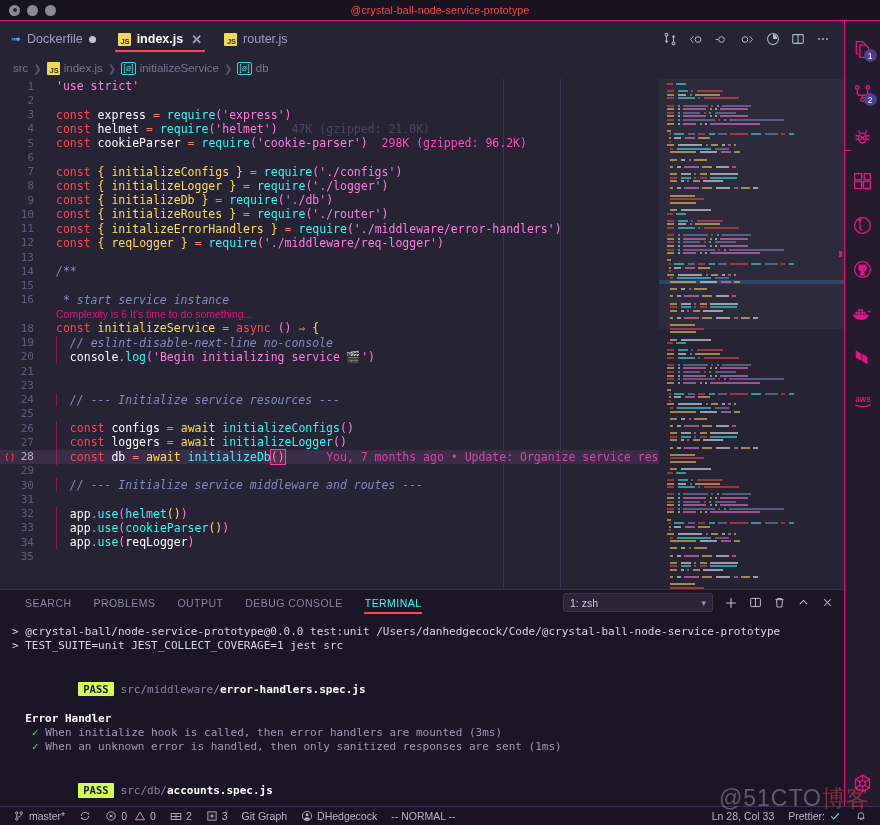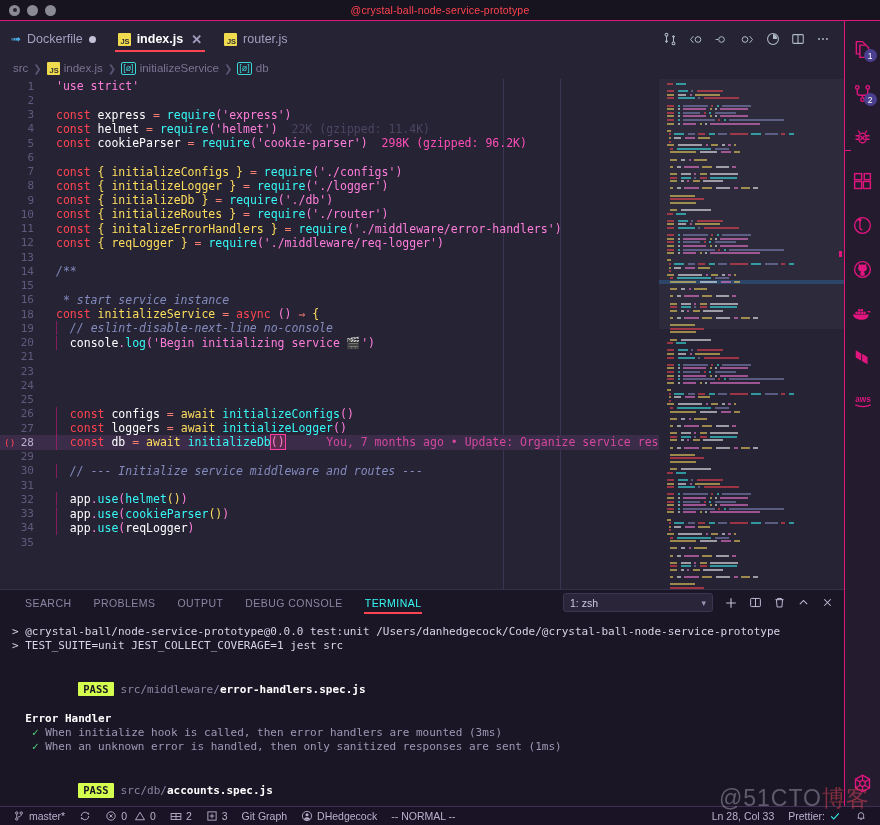--- a/index.html
+++ b/index.html
@@ -351,39 +351,40 @@
 
     <div class="editor">
       <div class="codearea">
 
         <div class="ruler" style="left:503px"></div>
         <div class="ruler" style="left:560px"></div>
 
         <div class="crow"><span class="ln">1</span><span class="ctext"><span class="str">'use strict'</span></span></div>
         <div class="crow"><span class="ln">2</span><span class="ctext"></span></div>
         <div class="crow"><span class="ln">3</span><span class="ctext"><span class="kw">const</span> <span class="var">express</span> <span class="op">=</span> <span class="fn">require</span><span class="paren">(</span><span class="str">'express'</span><span class="paren">)</span></span></div>
-        <div class="crow"><span class="ln">4</span><span class="ctext"><span class="kw">const</span> <span class="var">helmet</span> <span class="op">=</span> <span class="fn">require</span><span class="paren">(</span><span class="str">'helmet'</span><span class="paren">)</span>  <span class="inline-dim">22K (gzipped: 11.4K)</span></span></div>
+        <div class="crow"><span class="ln">4</span><span class="ctext"><span class="kw">const</span> <span class="var">helmet</span> <span class="op">=</span> <span class="fn">require</span><span class="paren">(</span><span class="str">'helmet'</span><span class="paren">)</span>  <span class="inline-dim">47K (gzipped: 21.0K)</span></span></div>
         <div class="crow"><span class="ln">5</span><span class="ctext"><span class="kw">const</span> <span class="var">cookieParser</span> <span class="op">=</span> <span class="fn">require</span><span class="paren">(</span><span class="str">'cookie-parser'</span><span class="paren">)</span>  <span class="inline-hot">298K (gzipped: 96.2K)</span></span></div>
         <div class="crow"><span class="ln">6</span><span class="ctext"></span></div>
         <div class="crow"><span class="ln">7</span><span class="ctext"><span class="kw">const</span> <span class="brace">{</span> <span class="kw2">initializeConfigs</span> <span class="brace">}</span> <span class="op">=</span> <span class="fn">require</span><span class="paren">(</span><span class="str">'./configs'</span><span class="paren">)</span></span></div>
         <div class="crow"><span class="ln">8</span><span class="ctext"><span class="kw">const</span> <span class="brace">{</span> <span class="kw2">initializeLogger</span> <span class="brace">}</span> <span class="op">=</span> <span class="fn">require</span><span class="paren">(</span><span class="str">'./logger'</span><span class="paren">)</span></span></div>
         <div class="crow"><span class="ln">9</span><span class="ctext"><span class="kw">const</span> <span class="brace">{</span> <span class="kw2">initializeDb</span> <span class="brace">}</span> <span class="op">=</span> <span class="fn">require</span><span class="paren">(</span><span class="str">'./db'</span><span class="paren">)</span></span></div>
         <div class="crow"><span class="ln">10</span><span class="ctext"><span class="kw">const</span> <span class="brace">{</span> <span class="kw2">initializeRoutes</span> <span class="brace">}</span> <span class="op">=</span> <span class="fn">require</span><span class="paren">(</span><span class="str">'./router'</span><span class="paren">)</span></span></div>
         <div class="crow"><span class="ln">11</span><span class="ctext"><span class="kw">const</span> <span class="brace">{</span> <span class="kw2">initalizeErrorHandlers</span> <span class="brace">}</span> <span class="op">=</span> <span class="fn">require</span><span class="paren">(</span><span class="str">'./middleware/error-handlers'</span><span class="paren">)</span></span></div>
         <div class="crow"><span class="ln">12</span><span class="ctext"><span class="kw">const</span> <span class="brace">{</span> <span class="kw2">reqLogger</span> <span class="brace">}</span> <span class="op">=</span> <span class="fn">require</span><span class="paren">(</span><span class="str">'./middleware/req-logger'</span><span class="paren">)</span></span></div>
         <div class="crow"><span class="ln">13</span><span class="ctext"></span></div>
         <div class="crow"><span class="ln">14</span><span class="ctext"><span class="cmt">/**</span></span></div>
         <div class="crow"><span class="ln">15</span></div>
         <div class="crow"><span class="ln">16</span><span class="ctext"><span class="cmt"> * start service instance</span></span></div>
+        <div class="crow"><span class="ln"></span><span class="ctext"><span class="complexity">Complexity is 6 It's time to do something...</span></span></div>
         <div class="crow"><span class="ln">18</span><span class="ctext"><span class="kw">const</span> <span class="kw2">initializeService</span> <span class="op">=</span> <span class="kw">async</span> <span class="paren">()</span> <span class="op">⇒</span> <span class="brace">{</span></span></div>
         <div class="crow"><span class="ln">19</span><span class="ctext"><span class="indentline" style="left:12px"></span>  <span class="cmt">// eslint-disable-next-line no-console</span></span></div>
         <div class="crow"><span class="ln">20</span><span class="ctext"><span class="indentline" style="left:12px"></span>  <span class="var">console</span><span class="punc">.</span><span class="fn">log</span><span class="paren">(</span><span class="str">'Begin initializing service 🎬'</span><span class="paren">)</span></span></div>
         <div class="crow"><span class="ln">21</span><span class="ctext"><span class="indentline" style="left:12px"></span></span></div>
         <div class="crow"><span class="ln">23</span><span class="ctext"><span class="indentline" style="left:12px"></span></span></div>
-        <div class="crow"><span class="ln">24</span></div>
+        <div class="crow"><span class="ln">24</span><span class="ctext"><span class="indentline" style="left:12px"></span>  <span class="cmt">// --- Initialize service resources ---</span></span></div>
         <div class="crow"><span class="ln">25</span><span class="ctext"><span class="indentline" style="left:12px"></span></span></div>
         <div class="crow"><span class="ln">26</span><span class="ctext"><span class="indentline" style="left:12px"></span>  <span class="kw">const</span> <span class="var">configs</span> <span class="op">=</span> <span class="awaitk">await</span> <span class="fn">initializeConfigs</span><span class="paren">()</span></span></div>
         <div class="crow"><span class="ln">27</span><span class="ctext"><span class="indentline" style="left:12px"></span>  <span class="kw">const</span> <span class="var">loggers</span> <span class="op">=</span> <span class="awaitk">await</span> <span class="fn">initializeLogger</span><span class="paren">()</span></span></div>
         <div class="crow current">
           <span class="gutter-sym">()</span>
           <span class="ln">28</span>
           <span class="ctext"><span class="indentline" style="left:12px"></span>  <span class="kw">const</span> <span class="var">db</span> <span class="op">=</span> <span class="awaitk">await</span> <span class="fn">initializeDb</span><span class="cursorbox"><span class="paren">()</span></span>      <span class="blame">You, 7 months ago • Update: Organize service resources and routes</span></span>
         </div>
         <div class="crow"><span class="ln">29</span><span class="ctext"><span class="indentline" style="left:12px"></span></span></div>
         <div class="crow"><span class="ln">30</span><span class="ctext"><span class="indentline" style="left:12px"></span>  <span class="cmt">// --- Initialize service middleware and routes ---</span></span></div>

